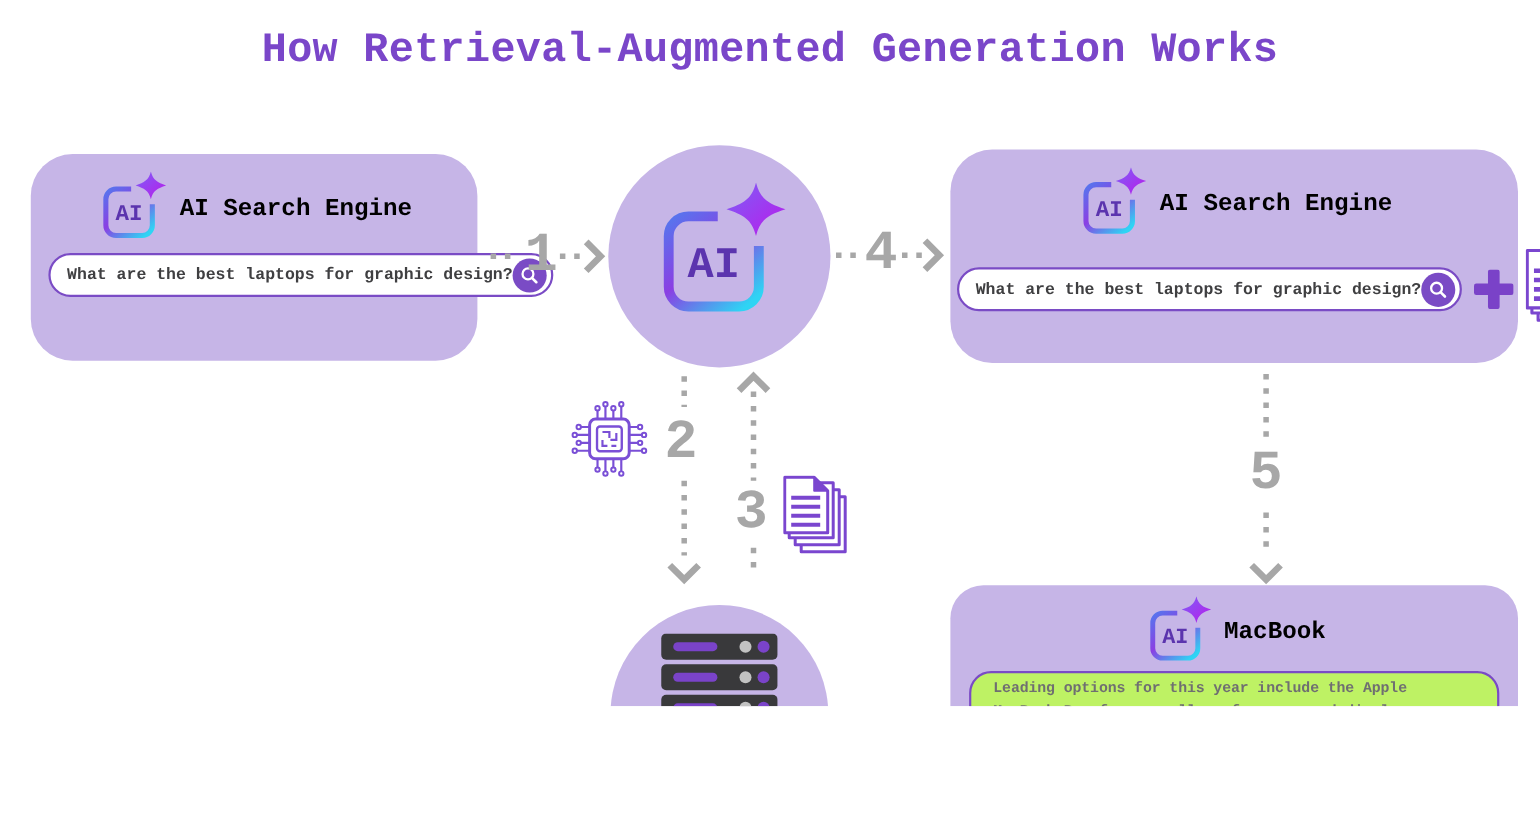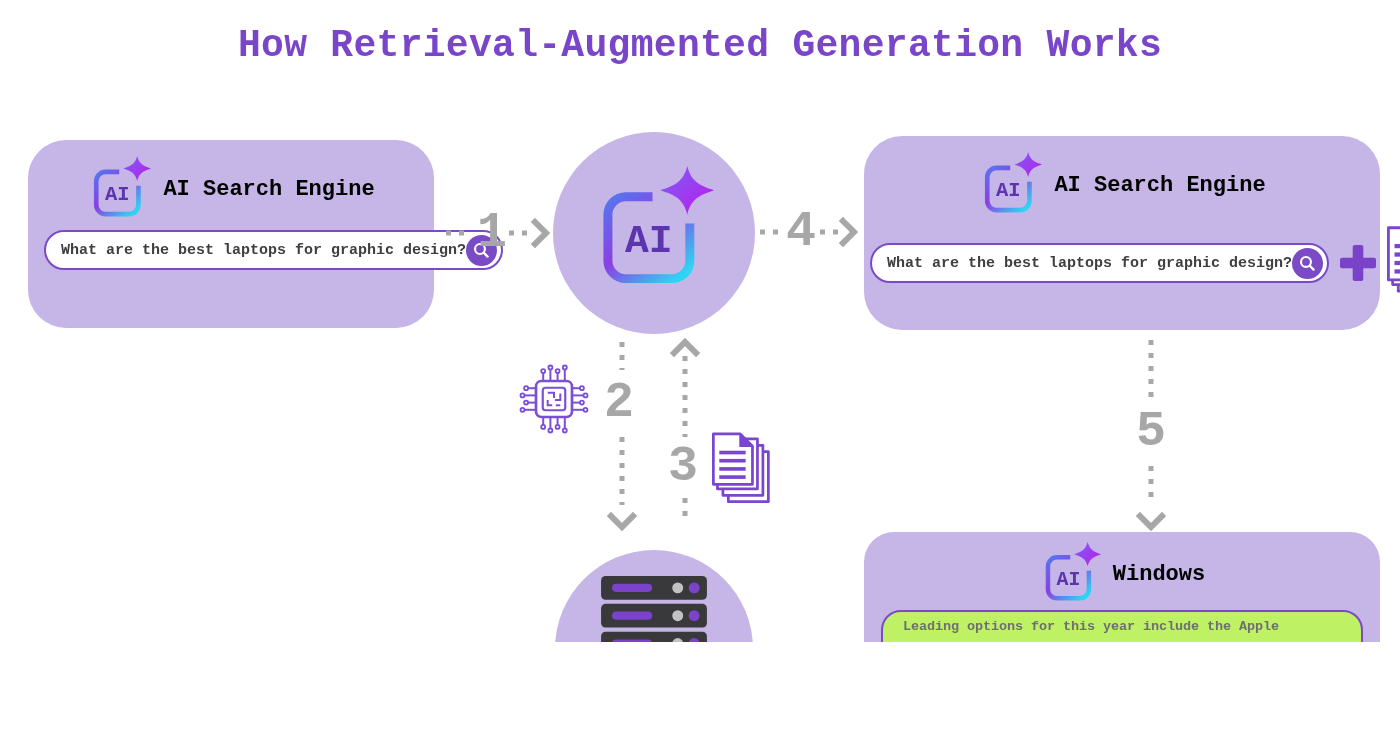--- a/index.html
+++ b/index.html
@@ -200,21 +200,21 @@
     </svg>
   </div>
 
   <div class="panel panel--response">
     <div class="panel-header" style="margin-top:10px">
       <svg width="64" height="64" viewBox="0 0 100 100">
         <rect x="14" y="24" width="64" height="64" rx="14" fill="none" stroke="url(#aiBorder)" stroke-width="7" pathLength="100" stroke-dasharray="9 19 72"></rect>
         <path d="M76 0 C79 12 85 15 97 19 C85 23 79 26 76 38 C73 26 67 23 55 19 C67 15 73 12 76 0 Z" fill="url(#starGrad)"></path>
         <text x="46" y="67" text-anchor="middle" font-size="31" font-weight="bold" fill="#5b34ae">AI</text>
       </svg>
-      <span class="hlabel">Windows</span>
+      <span class="hlabel">MacBook</span>
     </div>
     <div class="response-inner">
       <p>Leading options for this year include the Apple MacBook Pro for overall performance and display quality, and Windows alternatives like the ASUS ProArt and Dell XPS series, which feature high-resolution OLED screens.</p>
     </div>
   </div>
 
   <svg class="arrows" width="1400" height="750" viewBox="0 0 1400 750">
     <g stroke="#a7a7a7" stroke-width="5" stroke-dasharray="5 8" fill="none">
       <line x1="446" y1="233" x2="472" y2="233"></line>
       <line x1="509" y1="233" x2="530" y2="233"></line>

